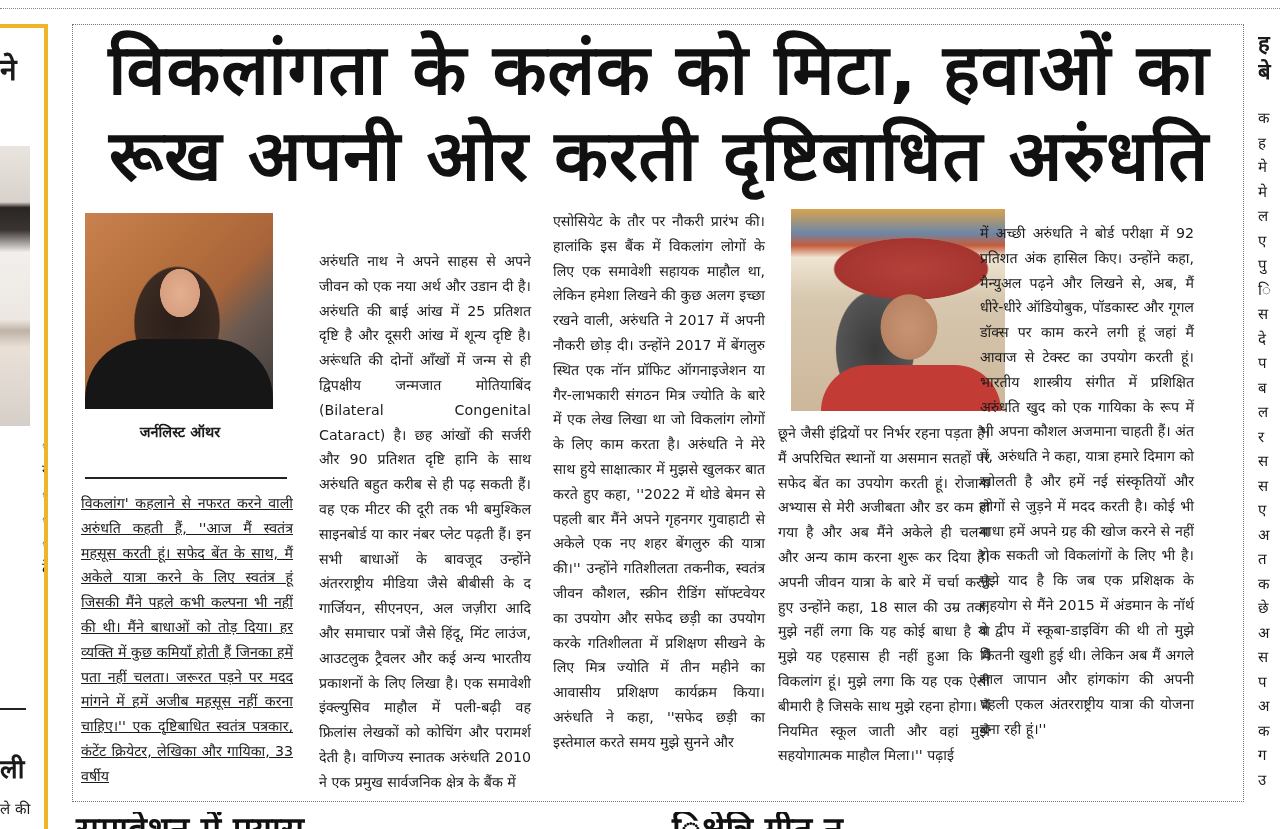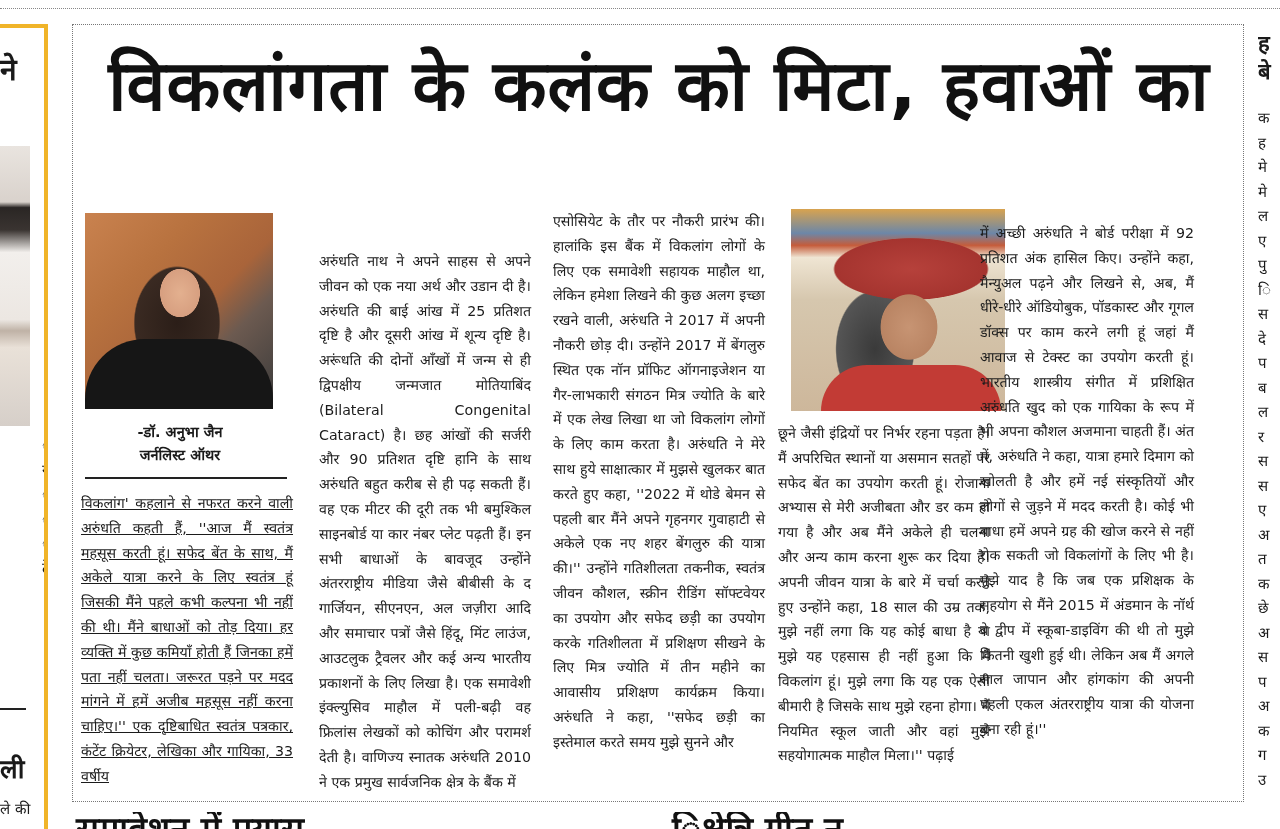--- a/index.html
+++ b/index.html
@@ -32,21 +32,21 @@
   .article {
     position: absolute; left: 72px; top: 24px; width: 1172px; height: 778px;
     border: 1px dotted #777; box-sizing: border-box;
   }
   .headline {
     position: absolute; left: 0; top: 2px; width: 1172px;
     text-align: center; font-weight: bold; font-size: 70px; line-height: 86px;
     letter-spacing: 1px; color: #111;
     font-family: "DejaVu Sans", sans-serif;
   }
-  .headline .line { display: block; white-space: nowrap; margin-top: 16px; }
+  .headline .line { display: block; white-space: nowrap; }
 
   .col {
     position: absolute; top: 184px; width: 214px;
     font-family: "DejaVu Sans", sans-serif; font-size: 14.2px; line-height: 24.8px;
     text-align: justify; color: #1b1b1b;
   }
   .col p { margin: 0; }
 
   .author-photo {
     position: absolute; left: 12px; top: 188px; width: 188px; height: 196px;
@@ -111,27 +111,27 @@
     <div>टेवरा</div>
   </div>
   <div class="ls-rule"></div>
   <div class="ls-sub">ली</div>
   <div class="ls-sub2">ले की</div>
 </div>
 
 <div class="article">
   <h1 class="headline" style="margin:0;">
     <span class="line">विकलांगता के कलंक को मिटा, हवाओं का</span>
+    <span class="line">रूख अपनी ओर करती दृष्टिबाधित अरुंधति</span>
   </h1>
 
   <div class="author-photo">
     <div class="shirt"></div>
   </div>
   <div class="author-caption" style="left:12px;width:190px;">
-    <div>-डॉ. अनुभा जैन</div>
     <div>जर्नलिस्ट ऑथर</div>
   </div>
   <div class="author-rule"></div>
   <div class="col" style="left:8px; top:466px; width:212px;text-decoration:underline;">
     <p>विकलांग' कहलाने से नफरत करने वाली अरुंधति कहती हैं, ''आज मैं स्वतंत्र महसूस करती हूं। सफेद बेंत के साथ, मैं अकेले यात्रा करने के लिए स्वतंत्र हूं जिसकी मैंने पहले कभी कल्पना भी नहीं की थी। मैंने बाधाओं को तोड़ दिया। हर व्यक्ति में कुछ कमियाँ होती हैं जिनका हमें पता नहीं चलता। जरूरत पड़ने पर मदद मांगने में हमें अजीब महसूस नहीं करना चाहिए।'' एक दृष्टिबाधित स्वतंत्र पत्रकार, कंटेंट क्रियेटर, लेखिका और गायिका, 33 वर्षीय</p>
   </div>
 
   <div class="col" style="left:246px; width:212px;margin-top:40px;">
     <p>अरुंधति नाथ ने अपने साहस से अपने जीवन को एक नया अर्थ और उडान दी है। अरुंधति की बाई आंख में 25 प्रतिशत दृष्टि है और दूसरी आंख में शून्य दृष्टि है। अरूंधति की दोनों आँखों में जन्म से ही द्विपक्षीय जन्मजात मोतियाबिंद (Bilateral Congenital Cataract) है। छह आंखों की सर्जरी और 90 प्रतिशत दृष्टि हानि के साथ अरुंधति बहुत करीब से ही पढ़ सकती हैं। वह एक मीटर की दूरी तक भी बमुश्किल साइनबोर्ड या कार नंबर प्लेट पढ़ती हैं। इन सभी बाधाओं के बावजूद उन्होंने अंतरराष्ट्रीय मीडिया जैसे बीबीसी के द गार्जियन, सीएनएन, अल जज़ीरा आदि और समाचार पत्रों जैसे हिंदू, मिंट लाउंज, आउटलुक ट्रैवलर और कई अन्य भारतीय प्रकाशनों के लिए लिखा है। एक समावेशी इंक्ल्युसिव माहौल में पली-बढ़ी वह फ्रिलांस लेखकों को कोचिंग और परामर्श देती है। वाणिज्य स्नातक अरुंधति 2010 ने एक प्रमुख सार्वजनिक क्षेत्र के बैंक में</p>
   </div>

